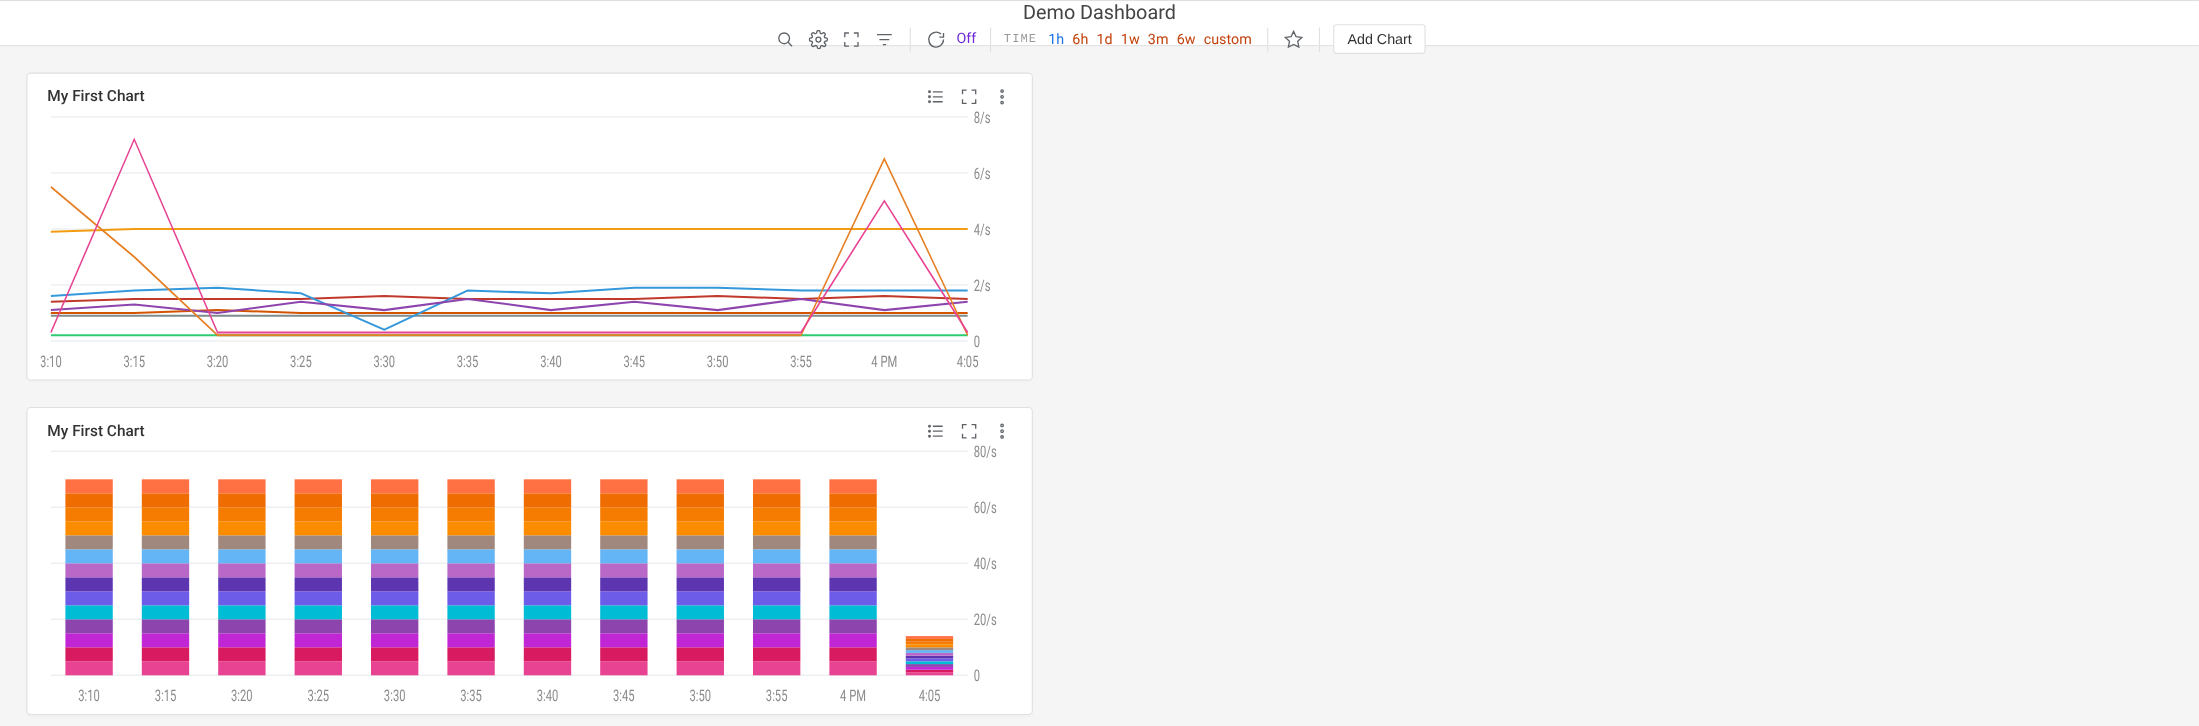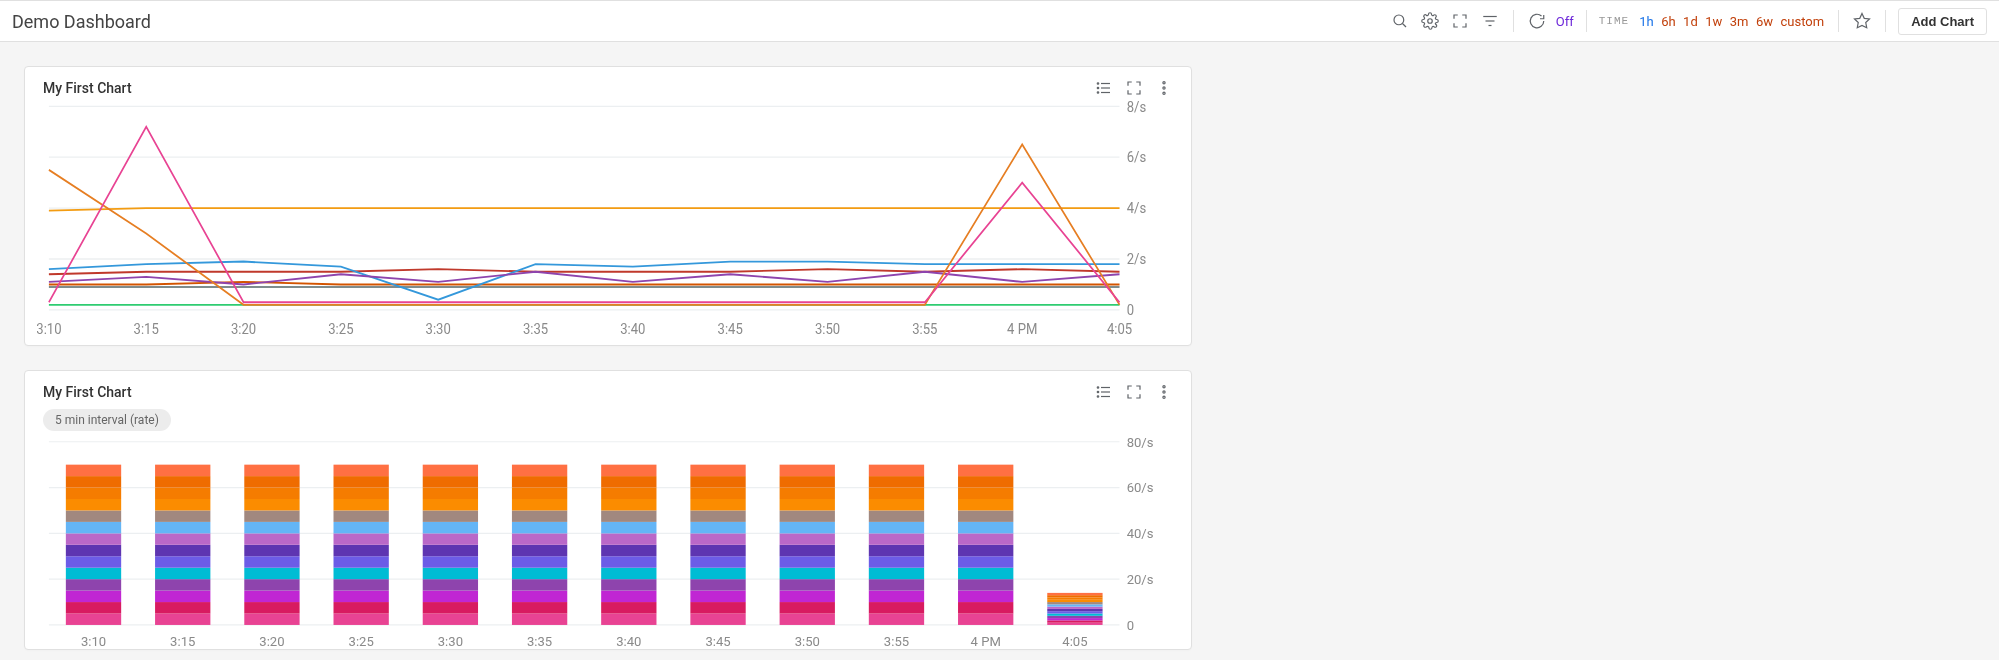--- a/index.html
+++ b/index.html
@@ -26,20 +26,21 @@
 
   
   .header{
     height:42px;
     background:var(--panel);
     border-top:1px solid var(--panel-border);
     border-bottom:1px solid var(--panel-border);
     display:flex;align-items:center;
     padding:0 12px;
     justify-content:space-between;
+    flex-direction:column;
   }
   .header .title{
     font-size:18px;font-weight:400;color:#444;
   }
   .header-right{
     display:flex;align-items:center;gap:8px;
   }
   .icon-btn{
     width:22px;height:22px;display:flex;align-items:center;justify-content:center;
     color:#5f6368;cursor:pointer;
@@ -47,36 +48,36 @@
   .icon-btn svg{width:18px;height:18px;fill:none;stroke:currentColor;stroke-width:1.6;}
   .refresh-label{color:#6d28d9;font-size:13px;}
   .time-label{color:#999;font-size:11px;letter-spacing:1px;font-family:Liberation Mono, monospace;}
   .time-option{
     color:#c2410c;font-size:13px;cursor:pointer;padding:2px 2px;
   }
   .time-option.active{color:var(--accent);}
   .divider{width:1px;height:22px;background:var(--panel-border);margin:0 4px;}
   .add-chart-btn{
     background:#fff;border:1px solid var(--panel-border);border-radius:3px;
-    padding:5px 12px;font-size:13px;color:#333;cursor:pointer;font-weight:bold;
+    padding:5px 12px;font-size:13px;color:#333;cursor:pointer;
   }
 
   
   .board{
     display:flex;flex-wrap:wrap;
     gap:24px;
     padding:24px;
     align-items:flex-start;
   }
   .panel{
     background:var(--panel);border:1px solid var(--panel-border);border-radius:4px;
     box-shadow:0 1px 2px rgba(0,0,0,0.02);
     display:flex;flex-direction:column;
   }
-  .panel-chart{width:1168px;height:280px;}
+  .panel-chart{width:915px;height:280px;}
   .panel-hdr{
     display:flex;align-items:center;justify-content:space-between;
     padding:12px 18px 4px 18px;
   }
   .panel-title{font-size:14px;font-weight:500;color:#333;}
   .panel-actions{display:flex;gap:12px;color:#666;}
   .panel-actions .icon-btn{width:18px;height:18px;}
   .panel-chip-row{padding:4px 18px 6px 18px;}
   .chip{
     display:inline-block;background:var(--chip);color:#666;font-size:12px;
@@ -237,23 +238,20 @@
               </svg>
           </div>
           <div class="icon-btn">
             <svg viewBox="0 0 24 24">
                 <circle cx="12" cy="5" r="1.5"></circle>
                 <circle cx="12" cy="12" r="1.5"></circle>
                 <circle cx="12" cy="19" r="1.5"></circle>
               </svg>
           </div>
         </div>
-      </div>
-      <div class="panel-chip-row">
-        <span class="chip">5 min interval (rate)</span>
       </div>
       <div class="chart-area">
         <svg id="chart2-svg" viewBox="0 0 960 180" preserveAspectRatio="none">
             <line x1="10" y1="158" x2="910" y2="158" stroke="#eceff1" stroke-width="1"></line>
             <text x="916" y="162" font-size="11" fill="#8a8a8a">0</text>
             <line x1="10" y1="119.5" x2="910" y2="119.5" stroke="#eceff1" stroke-width="1"></line>
             <text x="916" y="123.5" font-size="11" fill="#8a8a8a">20/s</text>
             <line x1="10" y1="81" x2="910" y2="81" stroke="#eceff1" stroke-width="1"></line>
             <text x="916" y="85" font-size="11" fill="#8a8a8a">40/s</text>
             <line x1="10" y1="42.5" x2="910" y2="42.5" stroke="#eceff1" stroke-width="1"></line>

